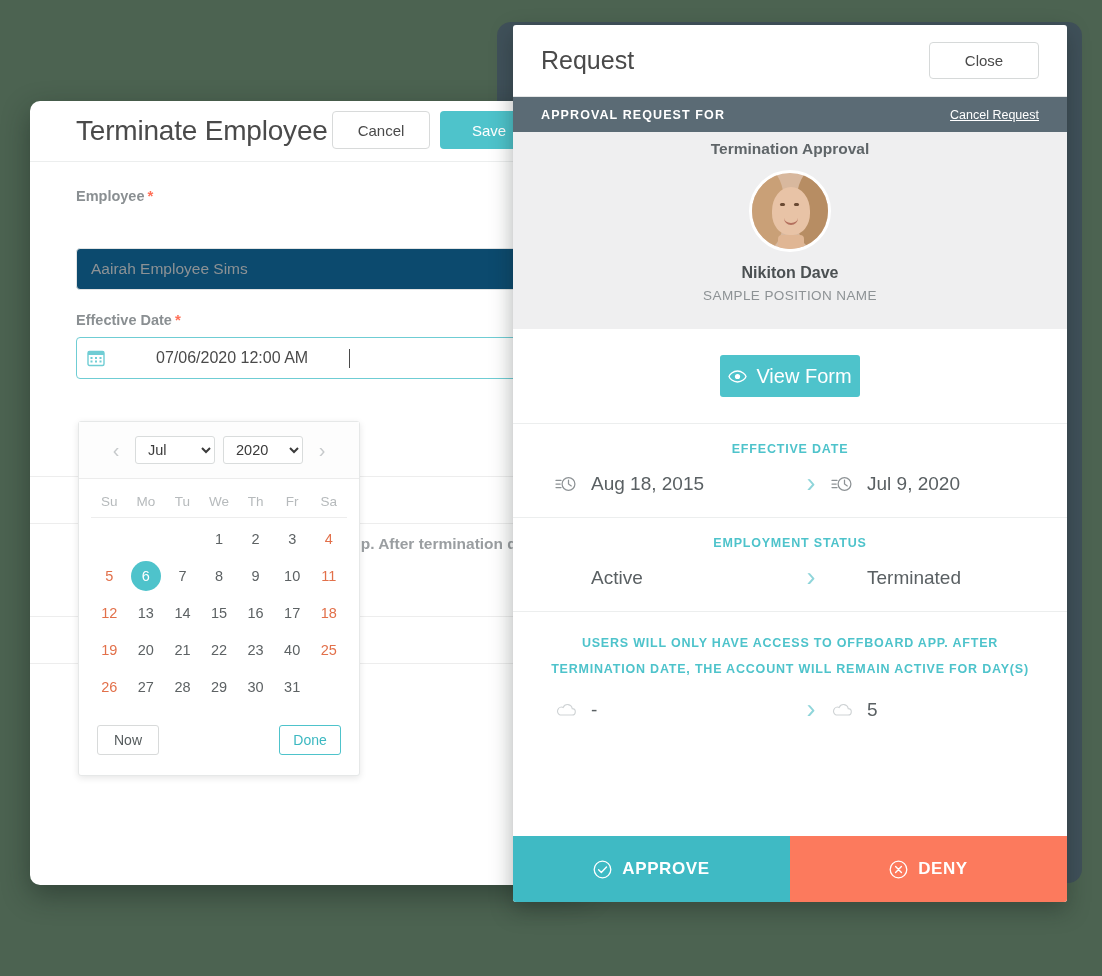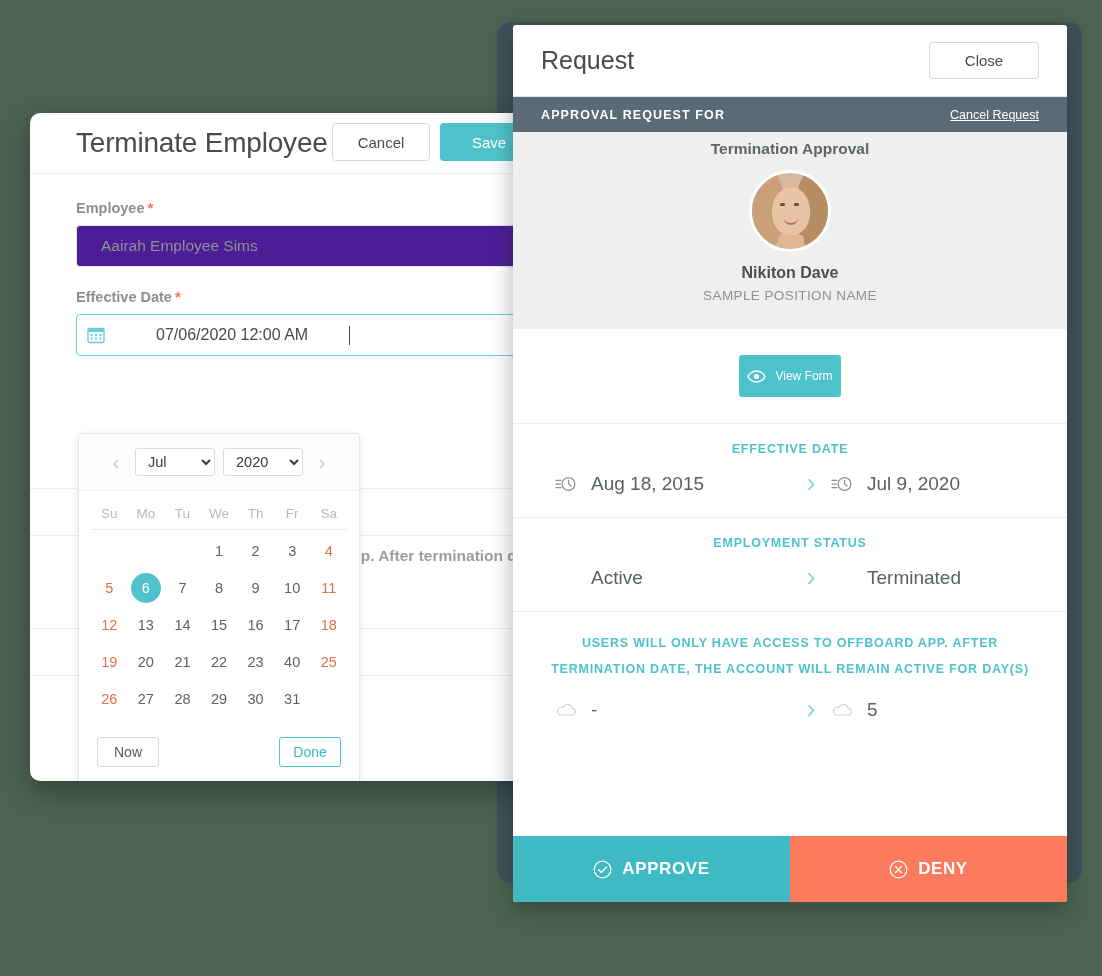--- a/index.html
+++ b/index.html
@@ -12,21 +12,21 @@
   .stage{position:relative;width:1102px;height:976px;}
 
   
   .backdrop-card{
     position:absolute;left:497px;top:22px;width:585px;height:861px;
     background:#40515a;border-radius:14px;
   }
 
   
   .form-window{
-    position:absolute;left:30px;top:113px;width:557px;height:668px;
+    position:absolute;left:30px;top:101px;width:557px;height:784px;
     background:#ffffff;border-radius:10px;
     box-shadow:0 10px 28px rgba(20,30,26,.45);
     overflow:hidden;
   }
   .fw-header{
     position:relative;height:60px;border-bottom:1px solid #eceeee;
     display:flex;align-items:center;
   }
   .fw-title{
     margin-left:46px;font-size:28px;color:#4a4a4a;font-weight:400;
@@ -45,22 +45,22 @@
   }
 
   .fw-body{padding:26px 46px 0 46px;position:relative;}
   .field-label{
     font-size:14.5px;color:#8a8f92;font-weight:700;margin-bottom:9px;
     display:flex;align-items:flex-start;gap:3px;
   }
   .req-star{color:#ff7058;font-size:15px;line-height:1;}
   .text-input{
     width:100%;height:42px;border:1px solid #e2e4e4;border-radius:4px;
-    box-sizing:border-box;padding:0 24px;font-size:15.5px;color:#8d9295;
-    font-family:inherit;background:#4c1d95;
+    box-sizing:border-box;padding:0 14px;font-size:15.5px;color:#8d9295;
+    font-family:inherit;background:#0c4a6e;margin-top:35px;
   }
   .spacer-22{height:22px;}
   .date-input-wrap{
     position:relative;width:100%;height:42px;border:1px solid #6fcdd4;
     border-radius:4px;box-sizing:border-box;display:flex;align-items:center;
     padding:0 10px;background:#fff;gap:40px;
   }
   .cal-ico{width:18px;height:18px;flex:0 0 18px;margin-right:11px;}
   .date-val{font-size:16px;color:#4a4a4a;}
   .caret{display:inline-block;width:1px;height:19px;background:#4a4a4a;
@@ -182,21 +182,21 @@
     background:#e0b694;border-radius:4px;}
   .rq-pname{font-size:16px;color:#4b5052;font-weight:700;margin-bottom:6px;}
   .rq-ppos{font-size:13.5px;color:#8d9295;letter-spacing:.4px;}
 
   .rq-viewform{
     padding:26px 0;text-align:center;border-bottom:1px solid #eceeee;flex:0 0 auto;
   }
   .btn-viewform{
     display:inline-flex;align-items:center;gap:9px;
     background:#4ec3cb;border:none;border-radius:3px;color:#fff;
-    padding:0 8px;height:42px;font-size:12px;cursor:pointer;font-family:inherit;
+    padding:0 8px;height:42px;font-size:20px;cursor:pointer;font-family:inherit;
   }
   .rq-section{
     padding:18px 0 20px;border-bottom:1px solid #eceeee;flex:0 0 auto;
     text-align:center;
   }
   .rq-sec-title{
     font-size:12.5px;color:#4ec3cb;font-weight:700;letter-spacing:.8px;
     margin-bottom:14px;
   }
   .rq-sec-title.multi{line-height:26px;padding:0 34px;}

